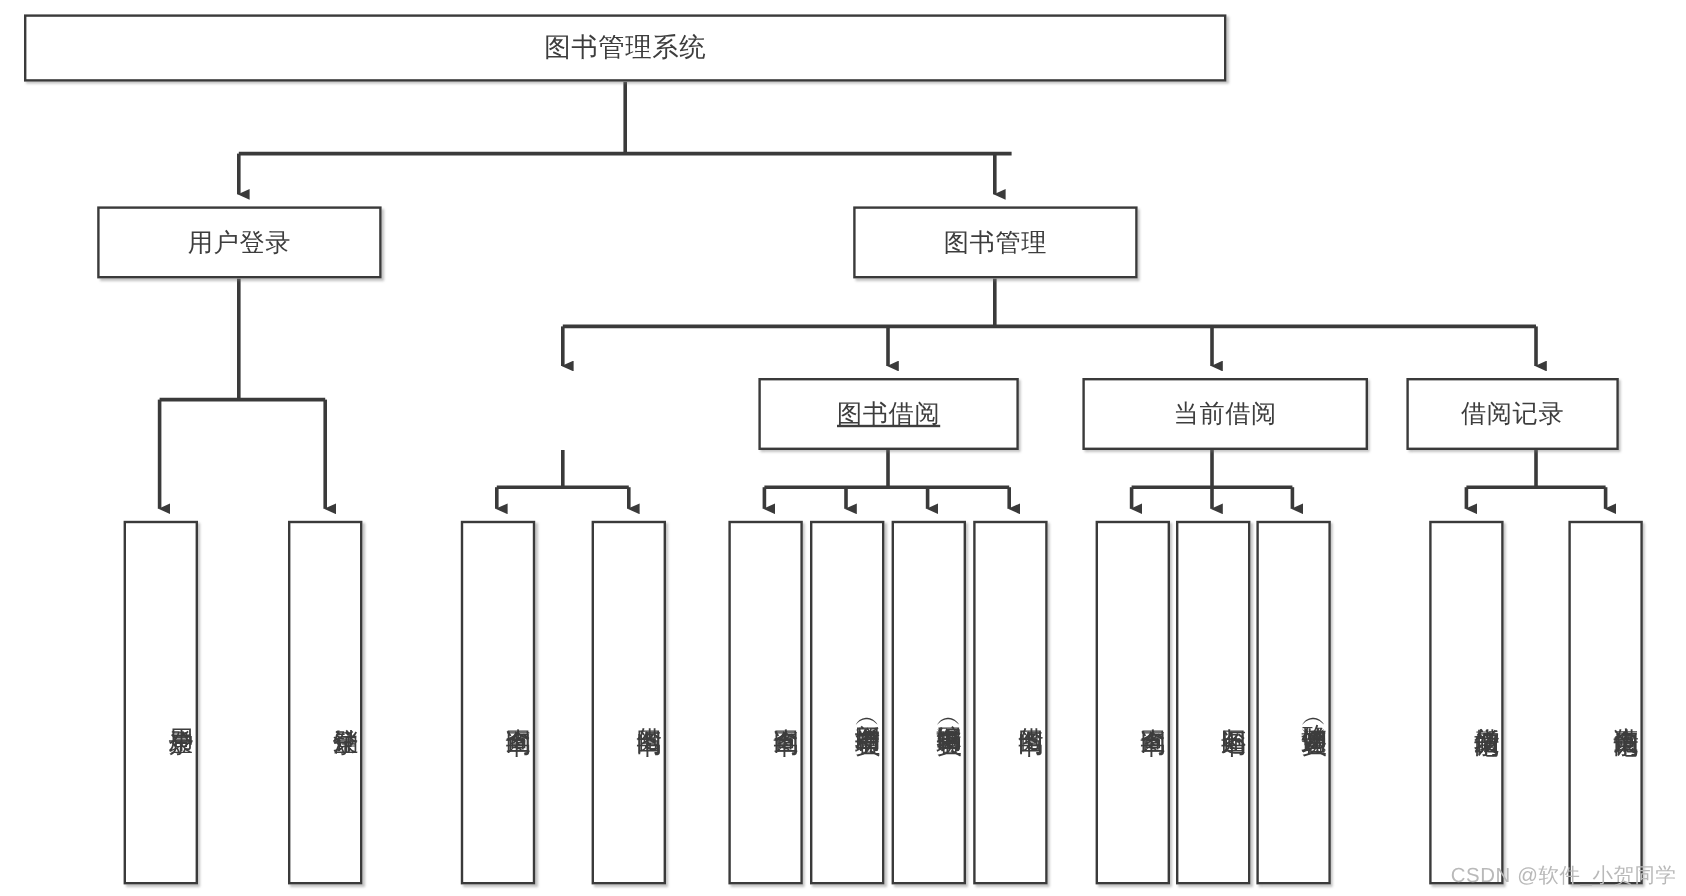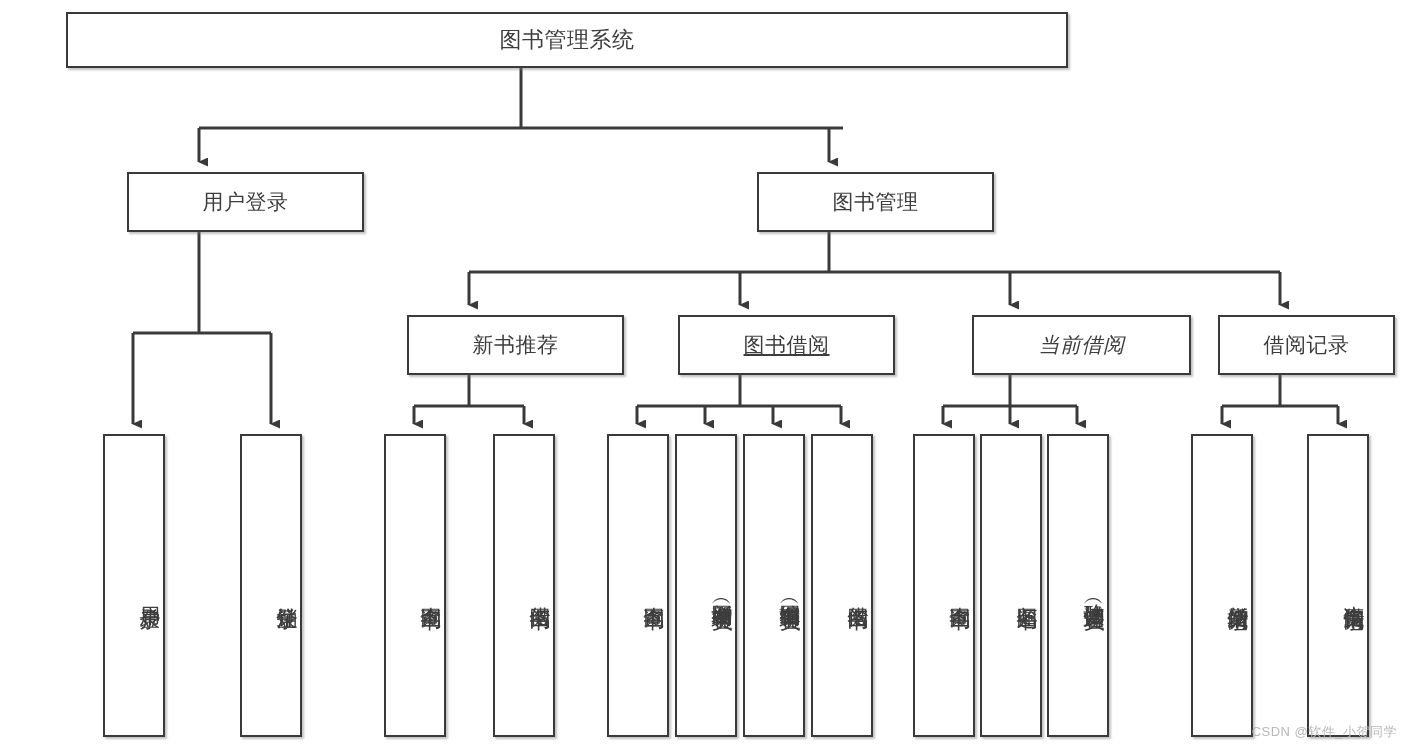--- a/index.html
+++ b/index.html
@@ -34,21 +34,20 @@
     display: flex;
     align-items: center;
     justify-content: center;
     color: #3d3d3d;
     z-index: 2;
   }
   .node-h {
     font-size: 21px;
     letter-spacing: 0.5px;
     white-space: nowrap;
-    margin-left: 46px;
   }
   .node-root {
     font-size: 22px;
   }
   .node-v {
     writing-mode: vertical-rl;
     text-orientation: upright;
     font-size: 21px;
     line-height: 1.28;
     letter-spacing: 1px;
@@ -56,21 +55,21 @@
     padding-top: 12px;
     text-align: left;
   }
   .node-v > span {
     display: block;
   }
   #watermark {
     position: absolute;
     right: 8px;
     bottom: 6px;
-    font-size: 13px;
+    font-size: 17px;
     color: #b9b9b9;
     z-index: 5;
     white-space: nowrap;
     letter-spacing: 0.5px;
   }
 </style>
 </head>
 <body>
 
 <div id="canvas">
@@ -129,27 +128,24 @@
     <span>图书管理系统</span>
   </div>
 
   <div class="node node-h" style="left:81px; top:172px; width:237px; height:60px;">
     <span>用户登录</span>
   </div>
   <div class="node node-h" style="left:711px; top:172px; width:237px; height:60px;align-items:center;">
     <span>图书管理</span>
   </div>
 
-  <div class="node node-h" style="left:361px; top:315px; width:217px; height:60px;">
-    <span>新书推荐</span>
-  </div>
   <div class="node node-h" style="left:632px; top:315px; width:217px; height:60px;text-decoration:underline;">
     <span>图书借阅</span>
   </div>
-  <div class="node node-h" style="left:926px; top:315px; width:219px; height:60px;font-style:italic;">
+  <div class="node node-h" style="left:902px; top:315px; width:238px; height:60px;">
     <span>当前借阅</span>
   </div>
   <div class="node node-h" style="left:1172px; top:315px; width:177px; height:60px;">
     <span>借阅记录</span>
   </div>
 
   <div class="node node-v" style="left:103px; top:434px; width:62px; height:303px;">
     <span>用户登录</span>
   </div>
   <div class="node node-v" style="left:240px; top:434px; width:62px; height:303px;">

